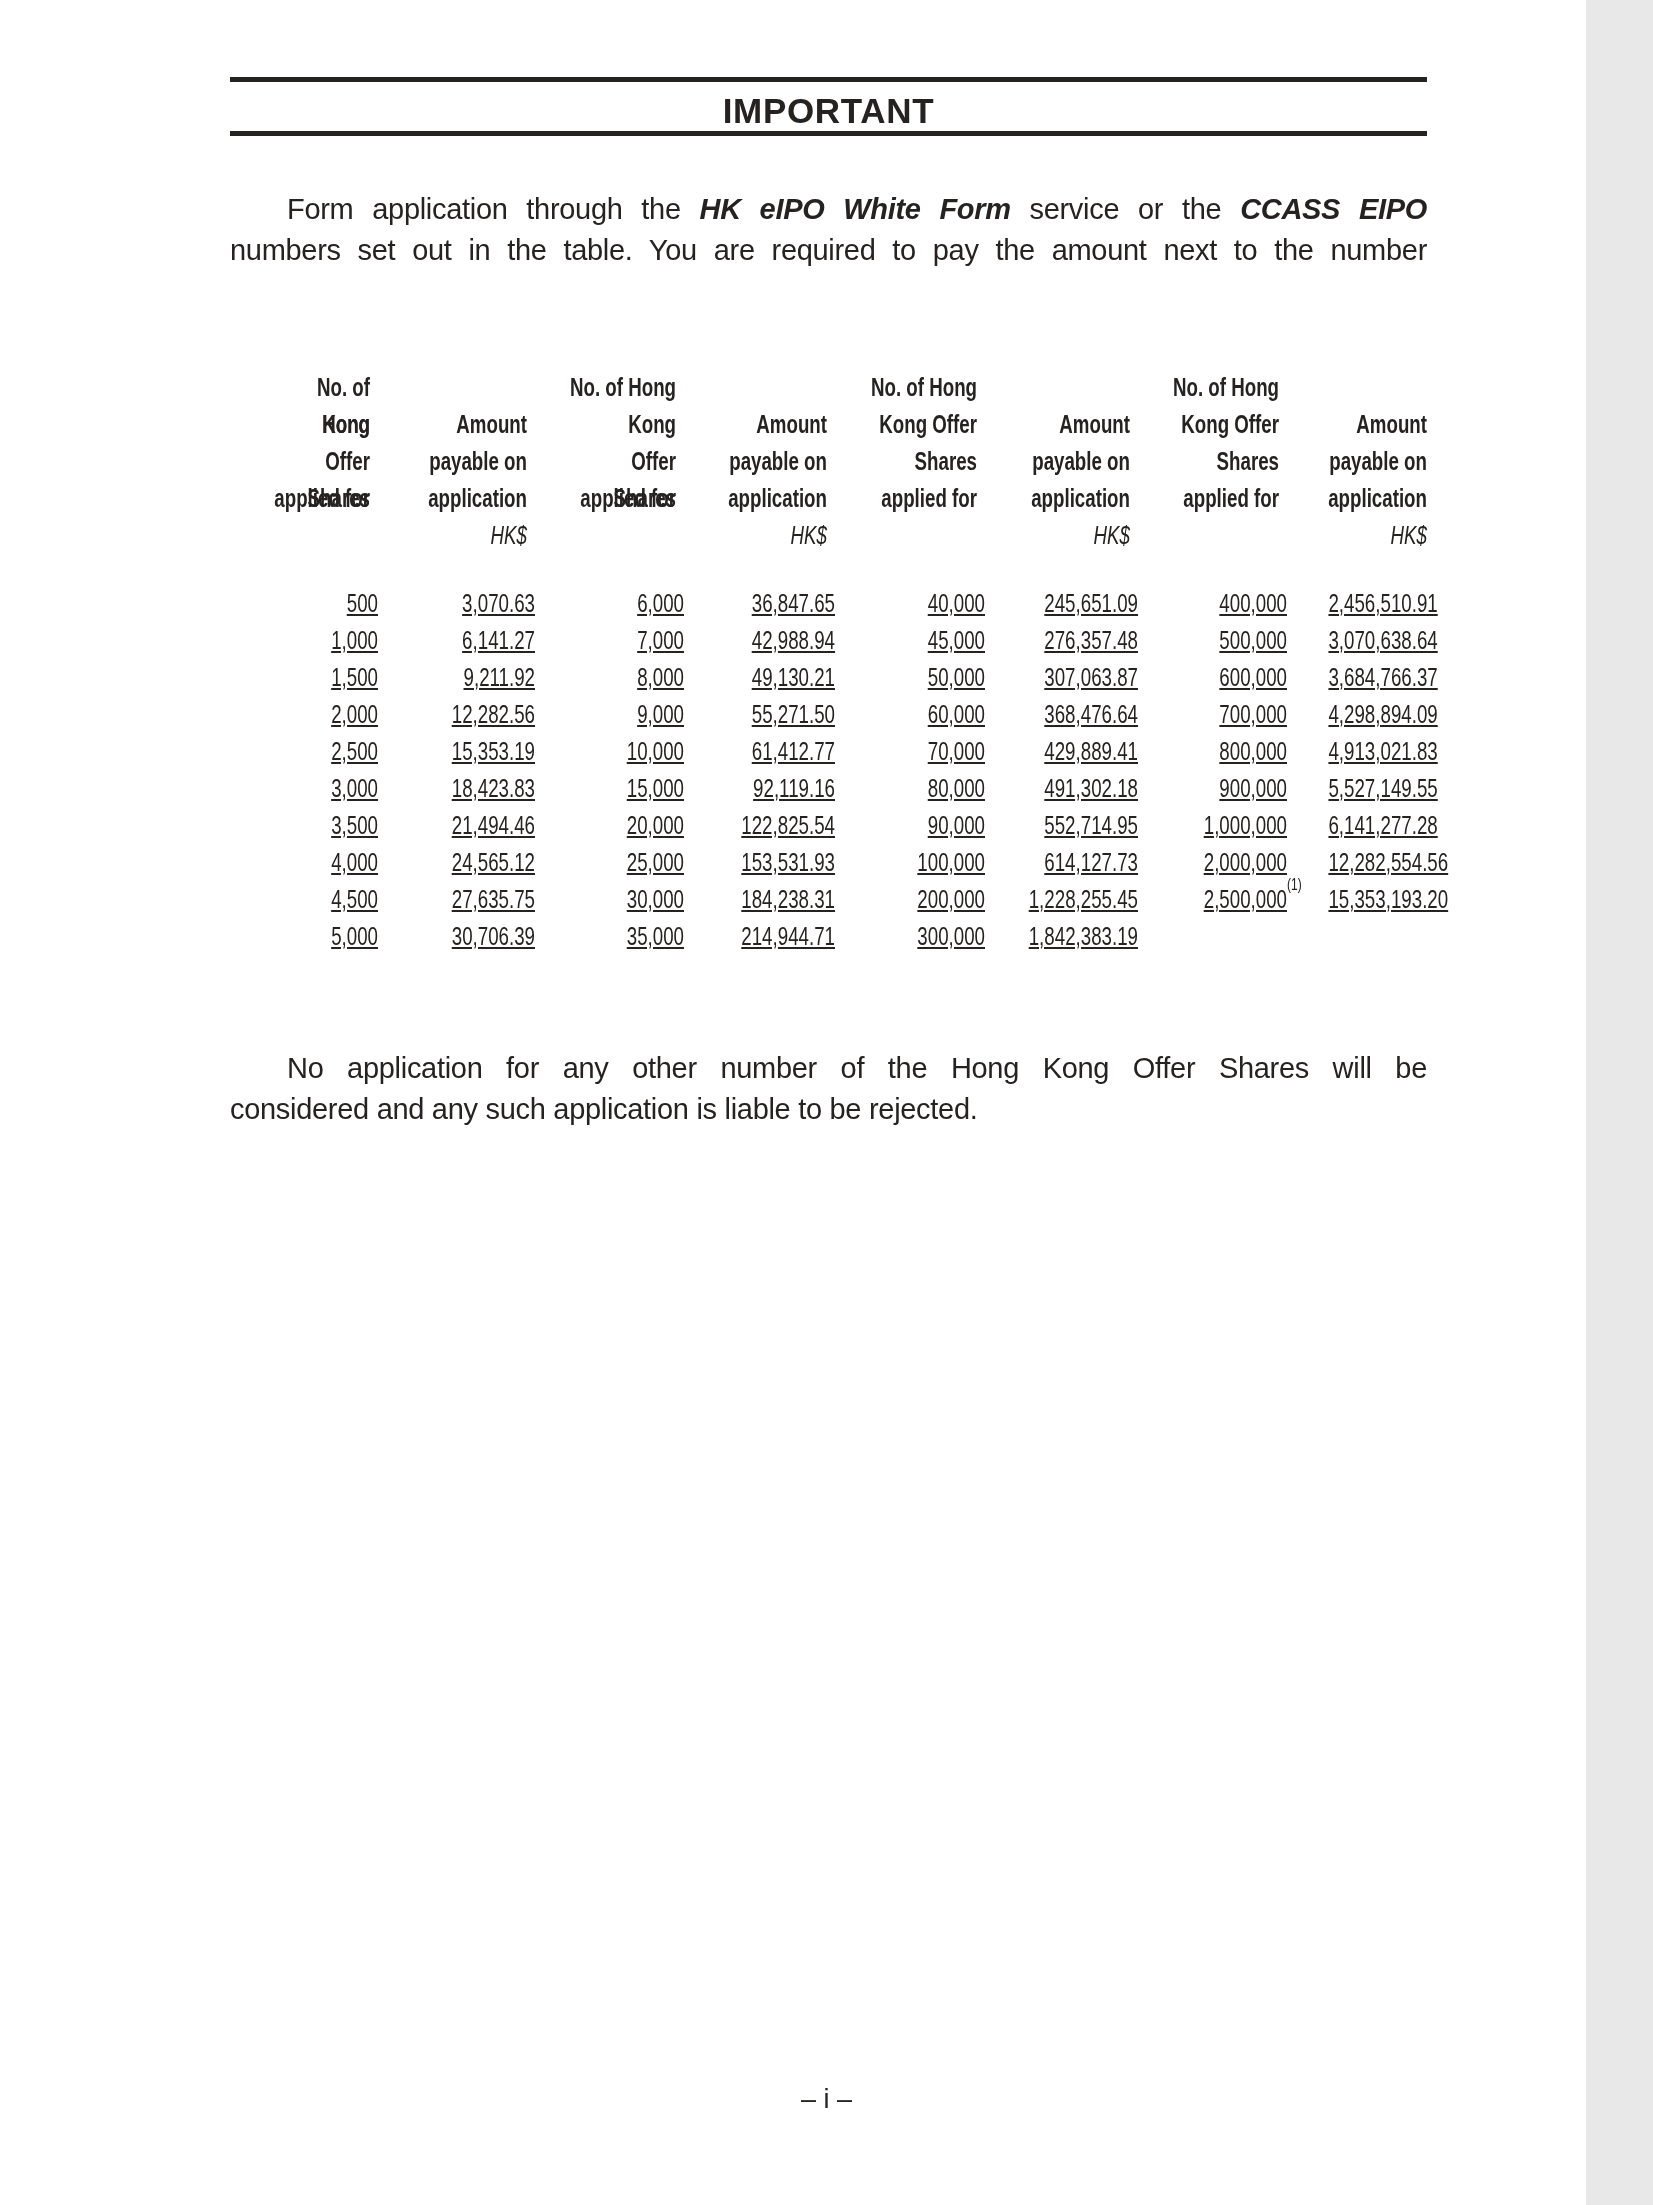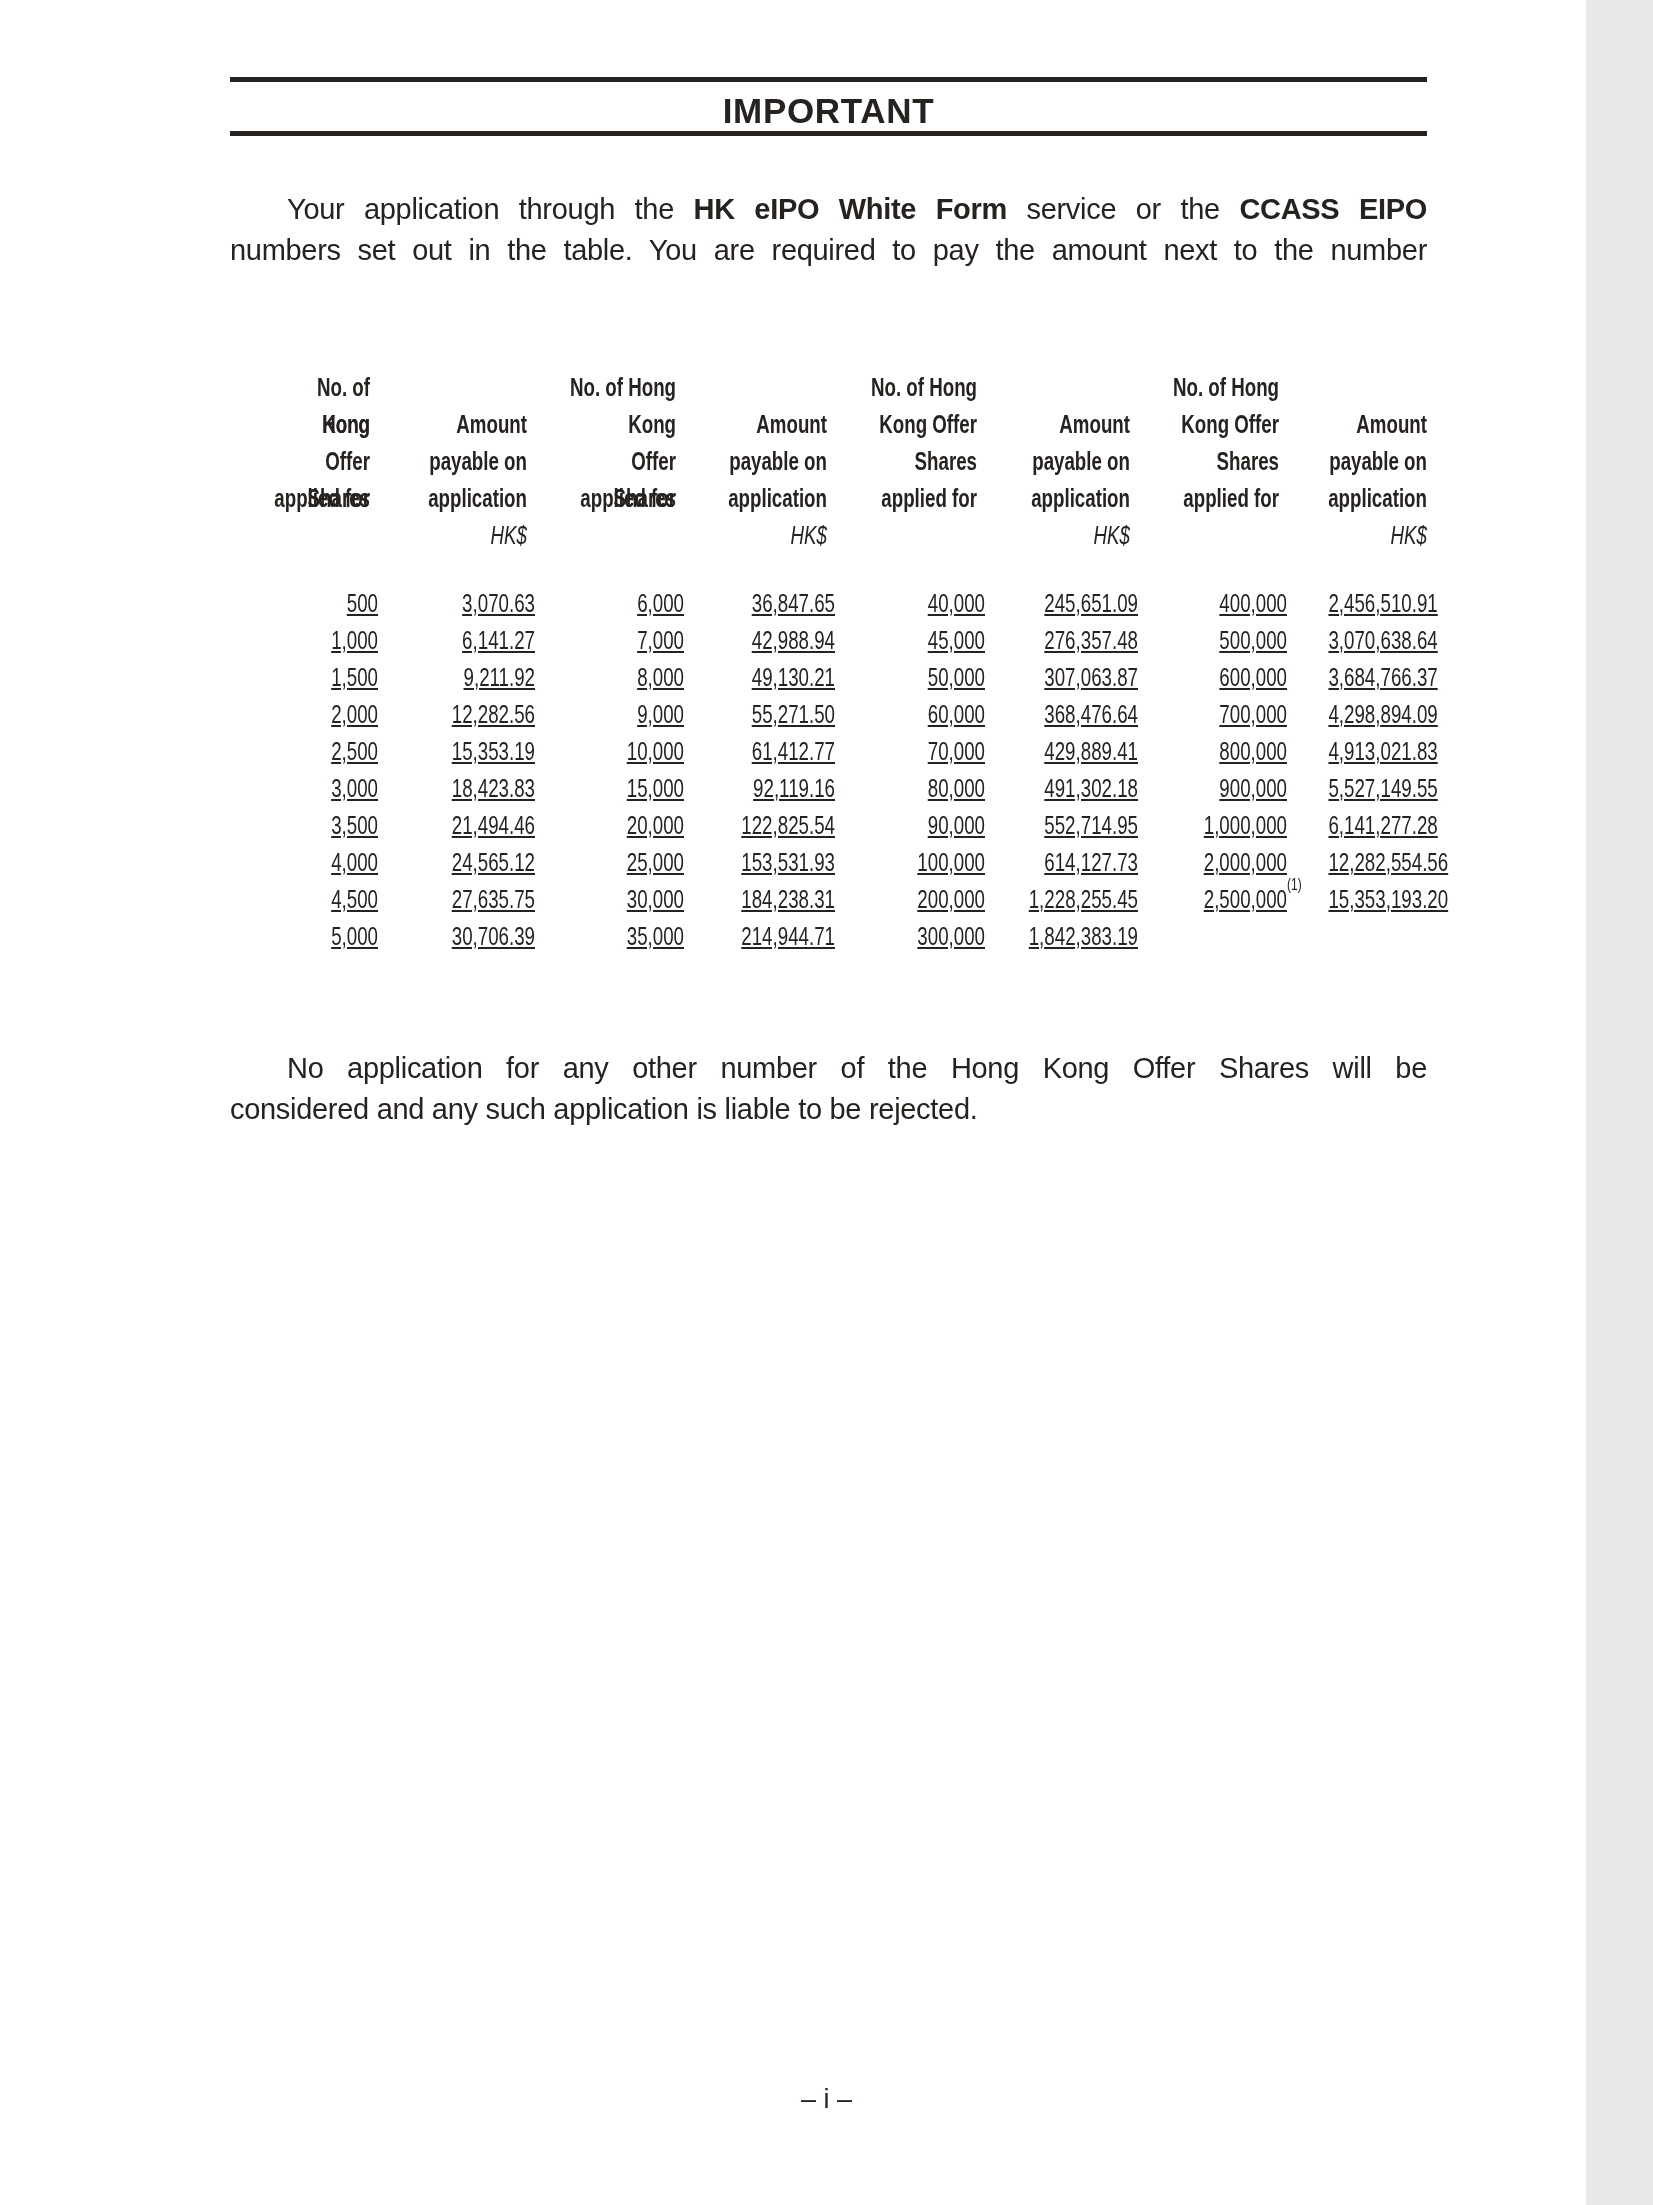--- a/index.html
+++ b/index.html
@@ -16,21 +16,21 @@
   }
   .para{
     position:absolute;left:230px;width:1197px;
     font-size:29px;line-height:41px;letter-spacing:-0.3px;
   }
   .intro{top:189px;}
   .closing{top:1048px;}
   .line{text-align:left;}
   .line.jall{text-align:justify;text-align-last:justify;}
   .line.indent{text-indent:57px;}
-  .line b{font-weight:bold;}
+  .line b{font-weight:bold;font-style:italic;}
   .tbl-header{
     position:absolute;left:230px;top:369px;
     display:grid;grid-template-columns:140px 157px 149px 151px 150px 153px 149px 148px;
   }
   .hcell{
     font-weight:bold;font-size:26px;line-height:37px;text-align:right;
     transform:scaleX(0.72);transform-origin:100% 50%;
   }
   .hline{height:37px;}
   .hline.hk{font-style:italic;font-weight:normal;}
@@ -58,21 +58,21 @@
 </style>
 </head>
 <body>
 
 <div class="page">
   <div class="rule rule-top"></div>
   <div class="title">IMPORTANT</div>
   <div class="rule rule-bottom"></div>
 
   <div class="para intro" id="intro">
-      <div class="line jall indent"><span>Your application through the </span><b>HK eIPO White Form</b><span> service or the </span><b>CCASS EIPO</b></div>
+      <div class="line jall indent"><span>Form application through the </span><b>HK eIPO White Form</b><span> service or the </span><b>CCASS EIPO</b></div>
       <div class="line jall"><span>numbers set out in the table. You are required to pay the amount next to the number</span></div>
     </div>
 
   <div class="tbl-header" id="tblhead">
       <div class="hcell">
         <div class="hline">No. of Hong</div>
         <div class="hline">Kong</div>
         <div class="hline">Offer Shares</div>
         <div class="hline">applied for</div>
         <div class="hline"></div>

